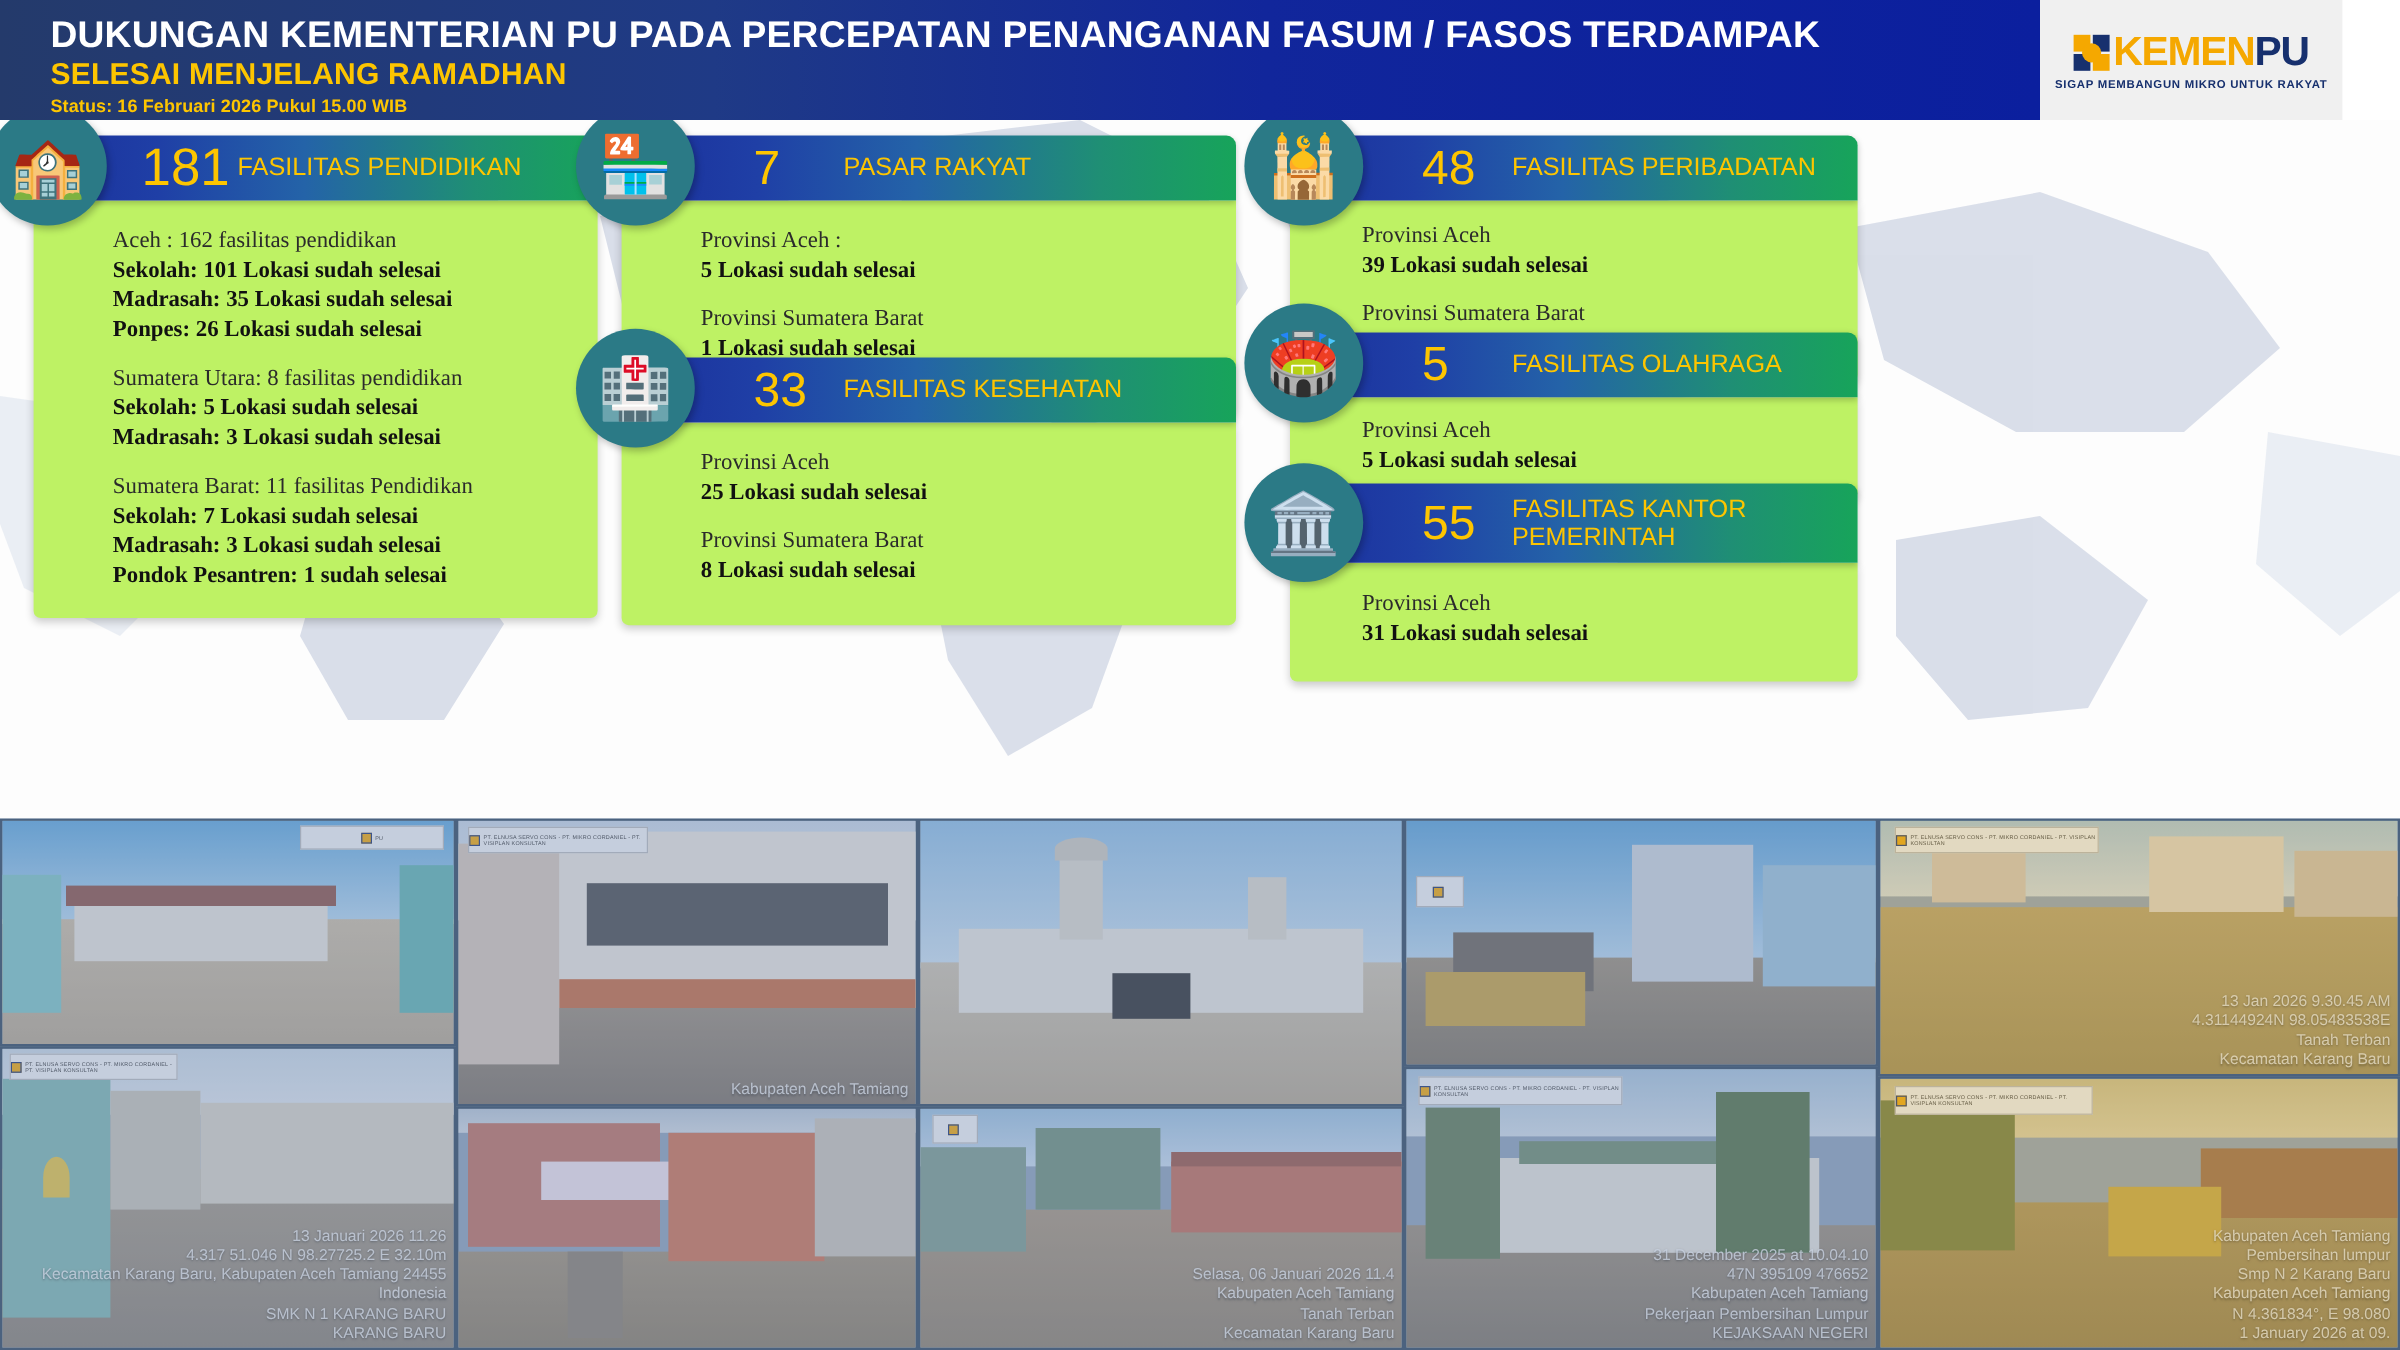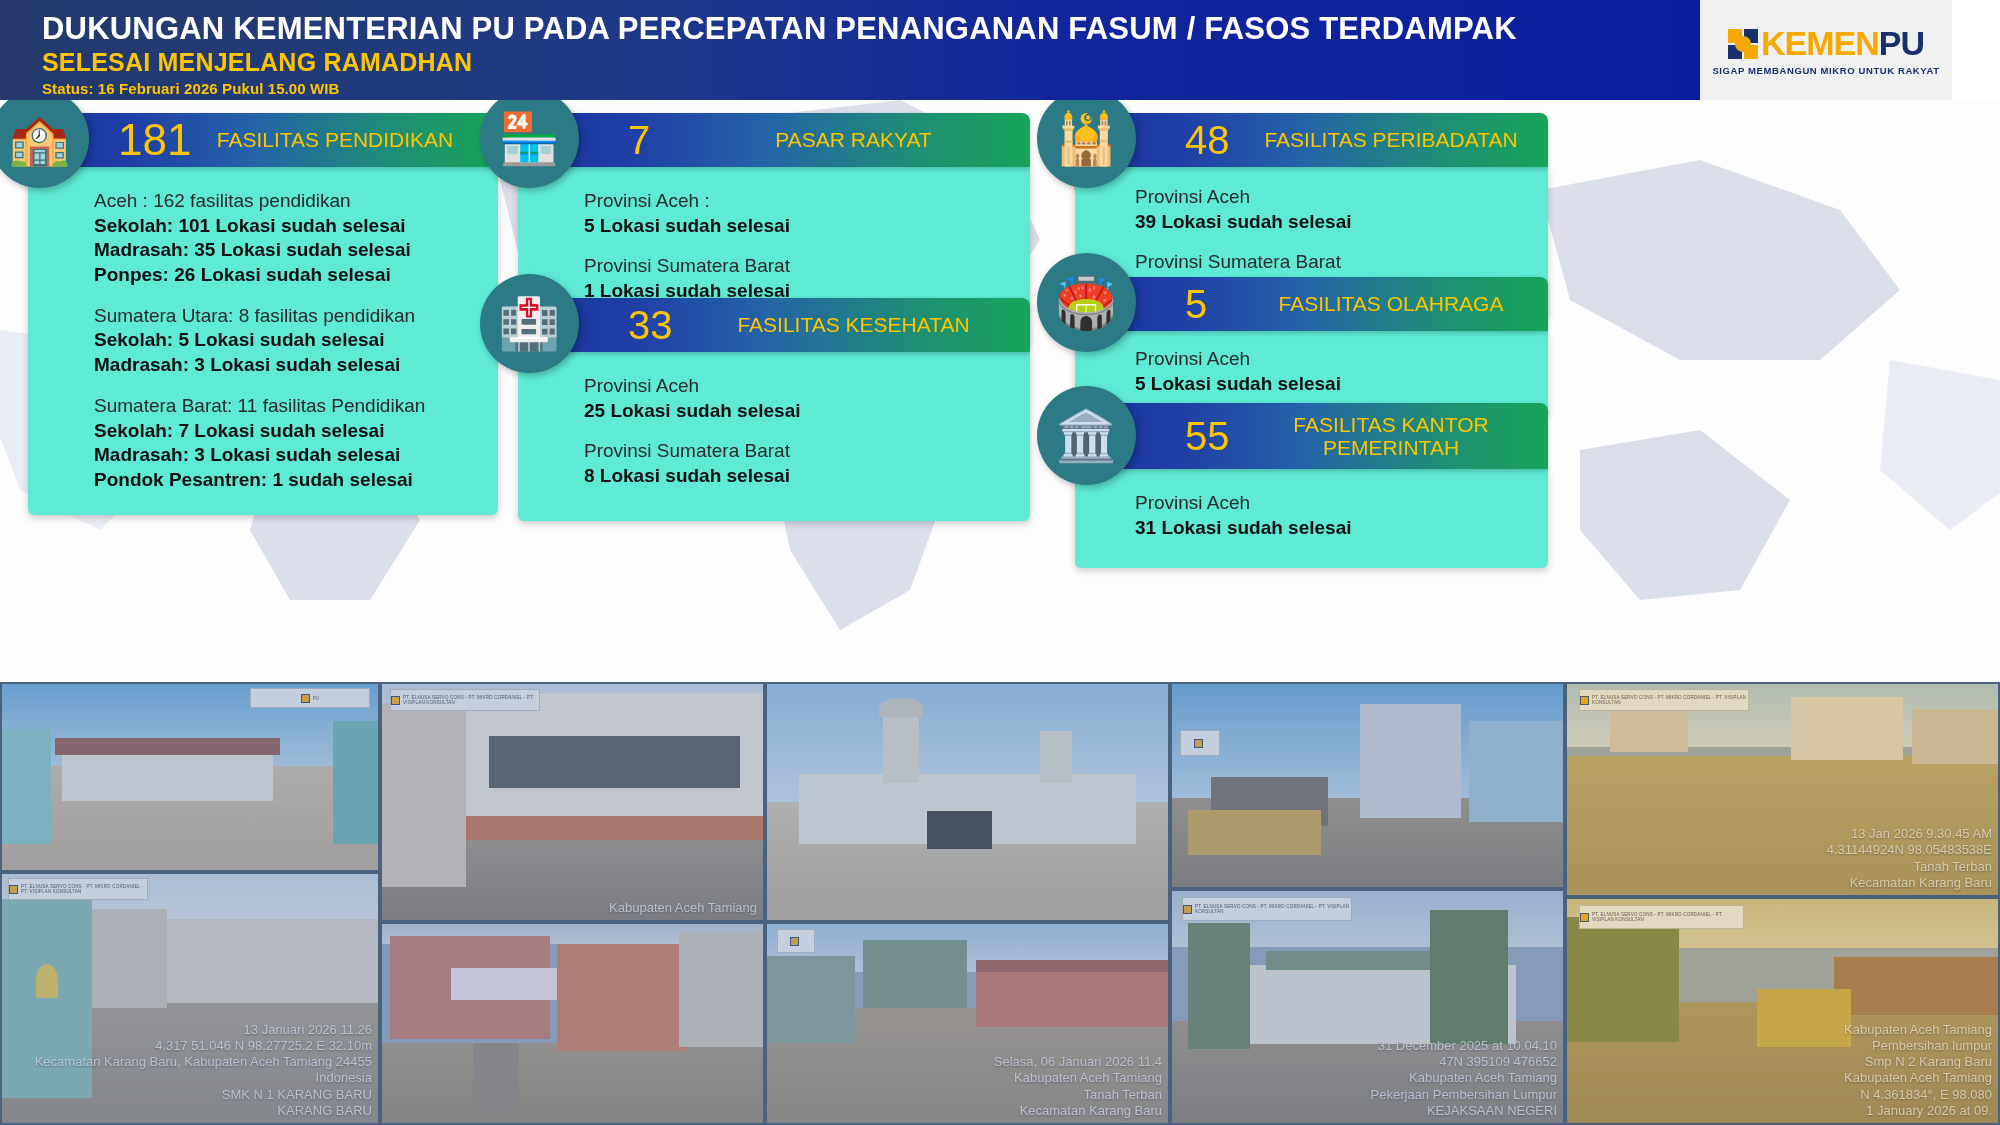--- a/index.html
+++ b/index.html
@@ -56,34 +56,35 @@
   .card-head{
     position:relative; height:54px; border-radius:8px 8px 0 0;
     background:linear-gradient(90deg,#1a2f9b 0%,#1f3fa6 22%,#2463a8 48%,#1f8f74 78%,#17a45a 100%);
     display:flex; align-items:center; box-shadow:0 2px 5px rgba(0,0,0,.22);
   }
   .card-num{
     color:#fdc500; font-size:40px; font-weight:normal; line-height:1;
     position:absolute; left:110px;
   }
   .card-title{
-    color:#fdc500; font-size:21px; line-height:1.1; text-align:center;
+    color:#fdc500; font-size:21px; line-height:1.1; 
     position:absolute; left:185px; right:26px;
   }
   .card-icon{
     position:absolute; left:-38px; top:-24px; width:99px; height:99px;
     border-radius:50%; background:#2b7a86;
     display:flex; align-items:center; justify-content:center;
     box-shadow:2px 3px 6px rgba(0,0,0,.25); z-index:4;
   }
   .card-icon span{ font-size:50px; line-height:1; }
   .card-body{
-    background:#5eead4; border-radius:0 0 6px 6px;
+    background:#bef264; border-radius:0 0 6px 6px;
     box-shadow:0 3px 7px rgba(0,0,0,.20);
     padding:22px 26px 22px 66px;
+    font-family:Liberation Serif, serif;
   }
   .blk{ margin-bottom:16px; }
   .blk:last-child{ margin-bottom:0; }
   .blk .ln{ font-size:19px; color:#2b2b2b; line-height:1.30; }
   .blk .ln.b{ font-weight:bold; color:#111; }
 
   
   #card-pendidikan{ left:28px;  top:113px;  width:470px; }
   #card-pendidikan .card-num{ font-size:44px; left:90px; }
   #card-pendidikan .card-title{ left:170px; }

